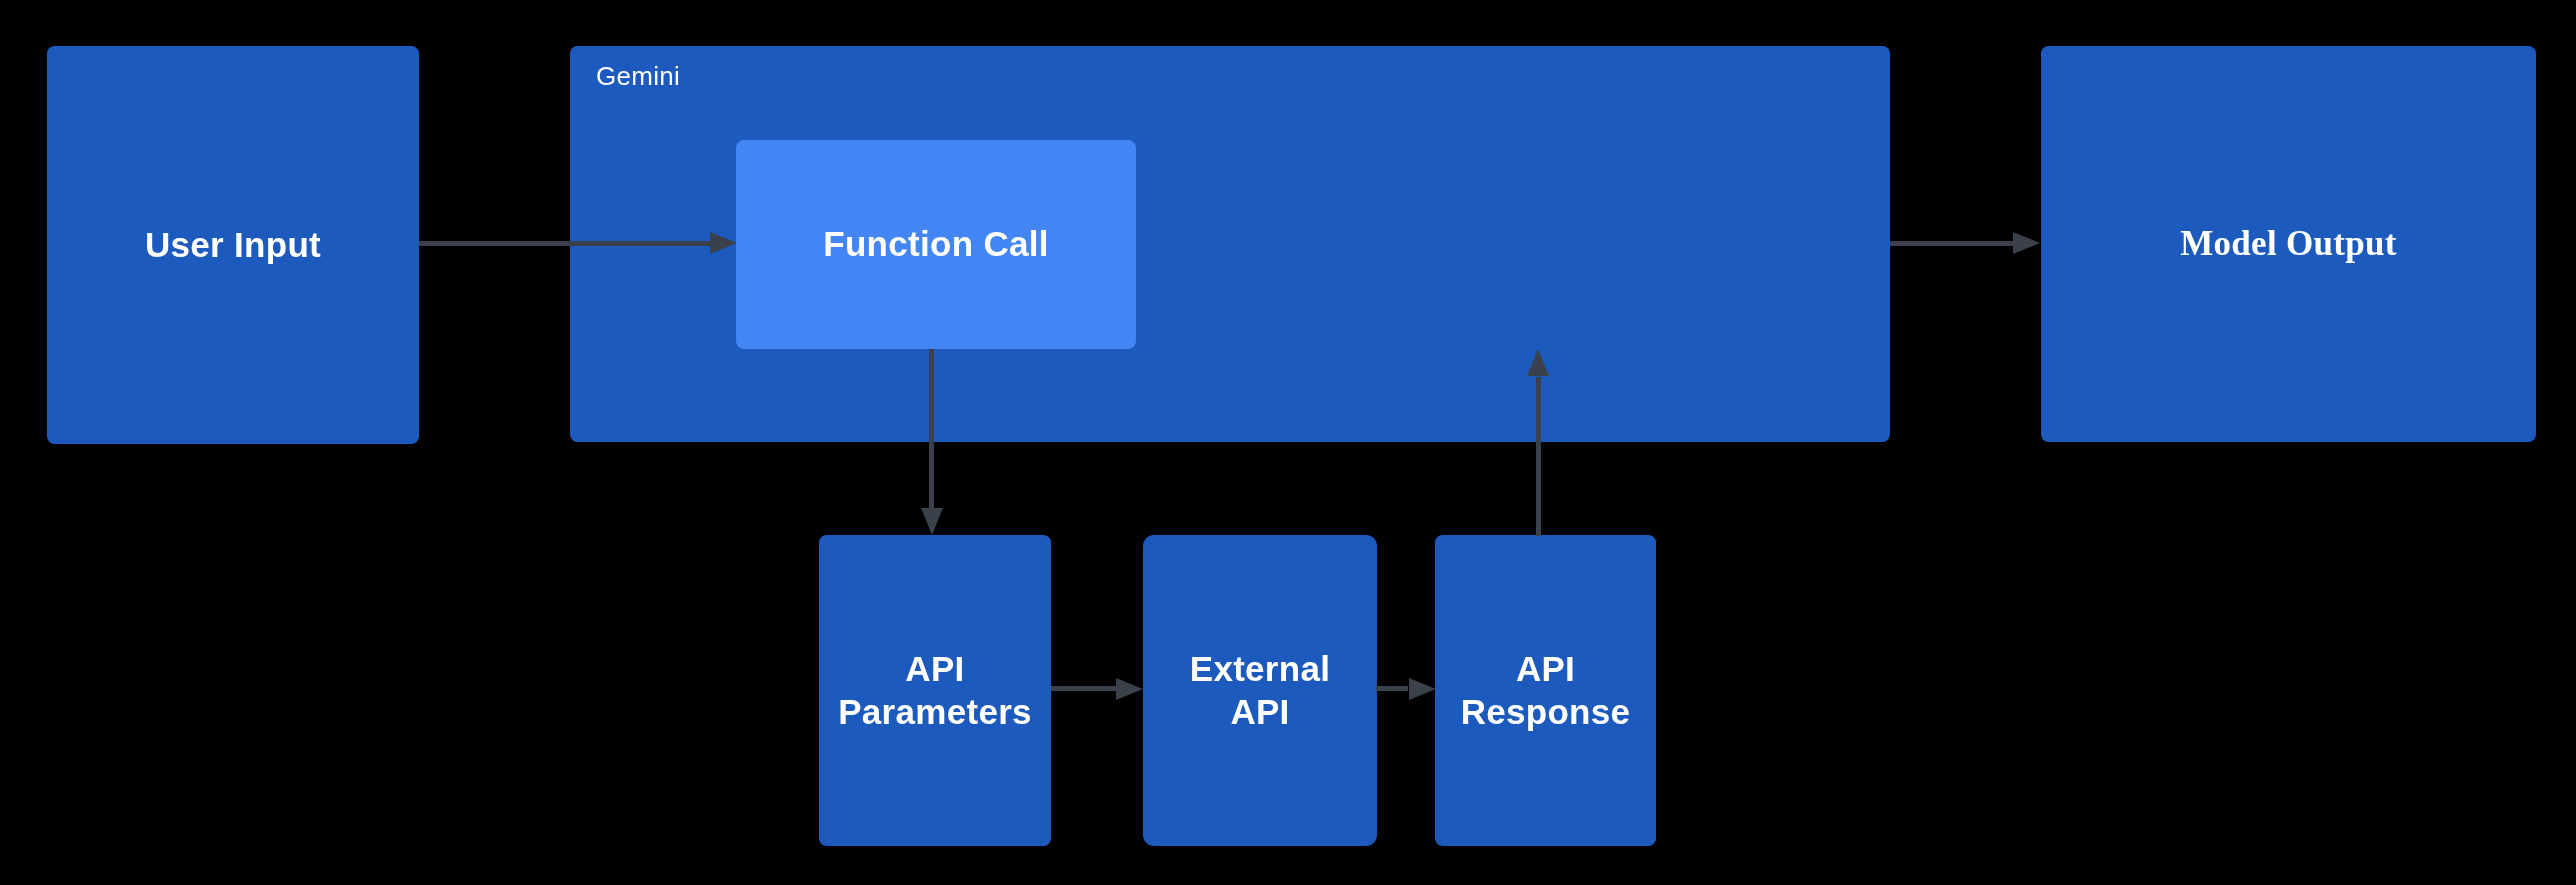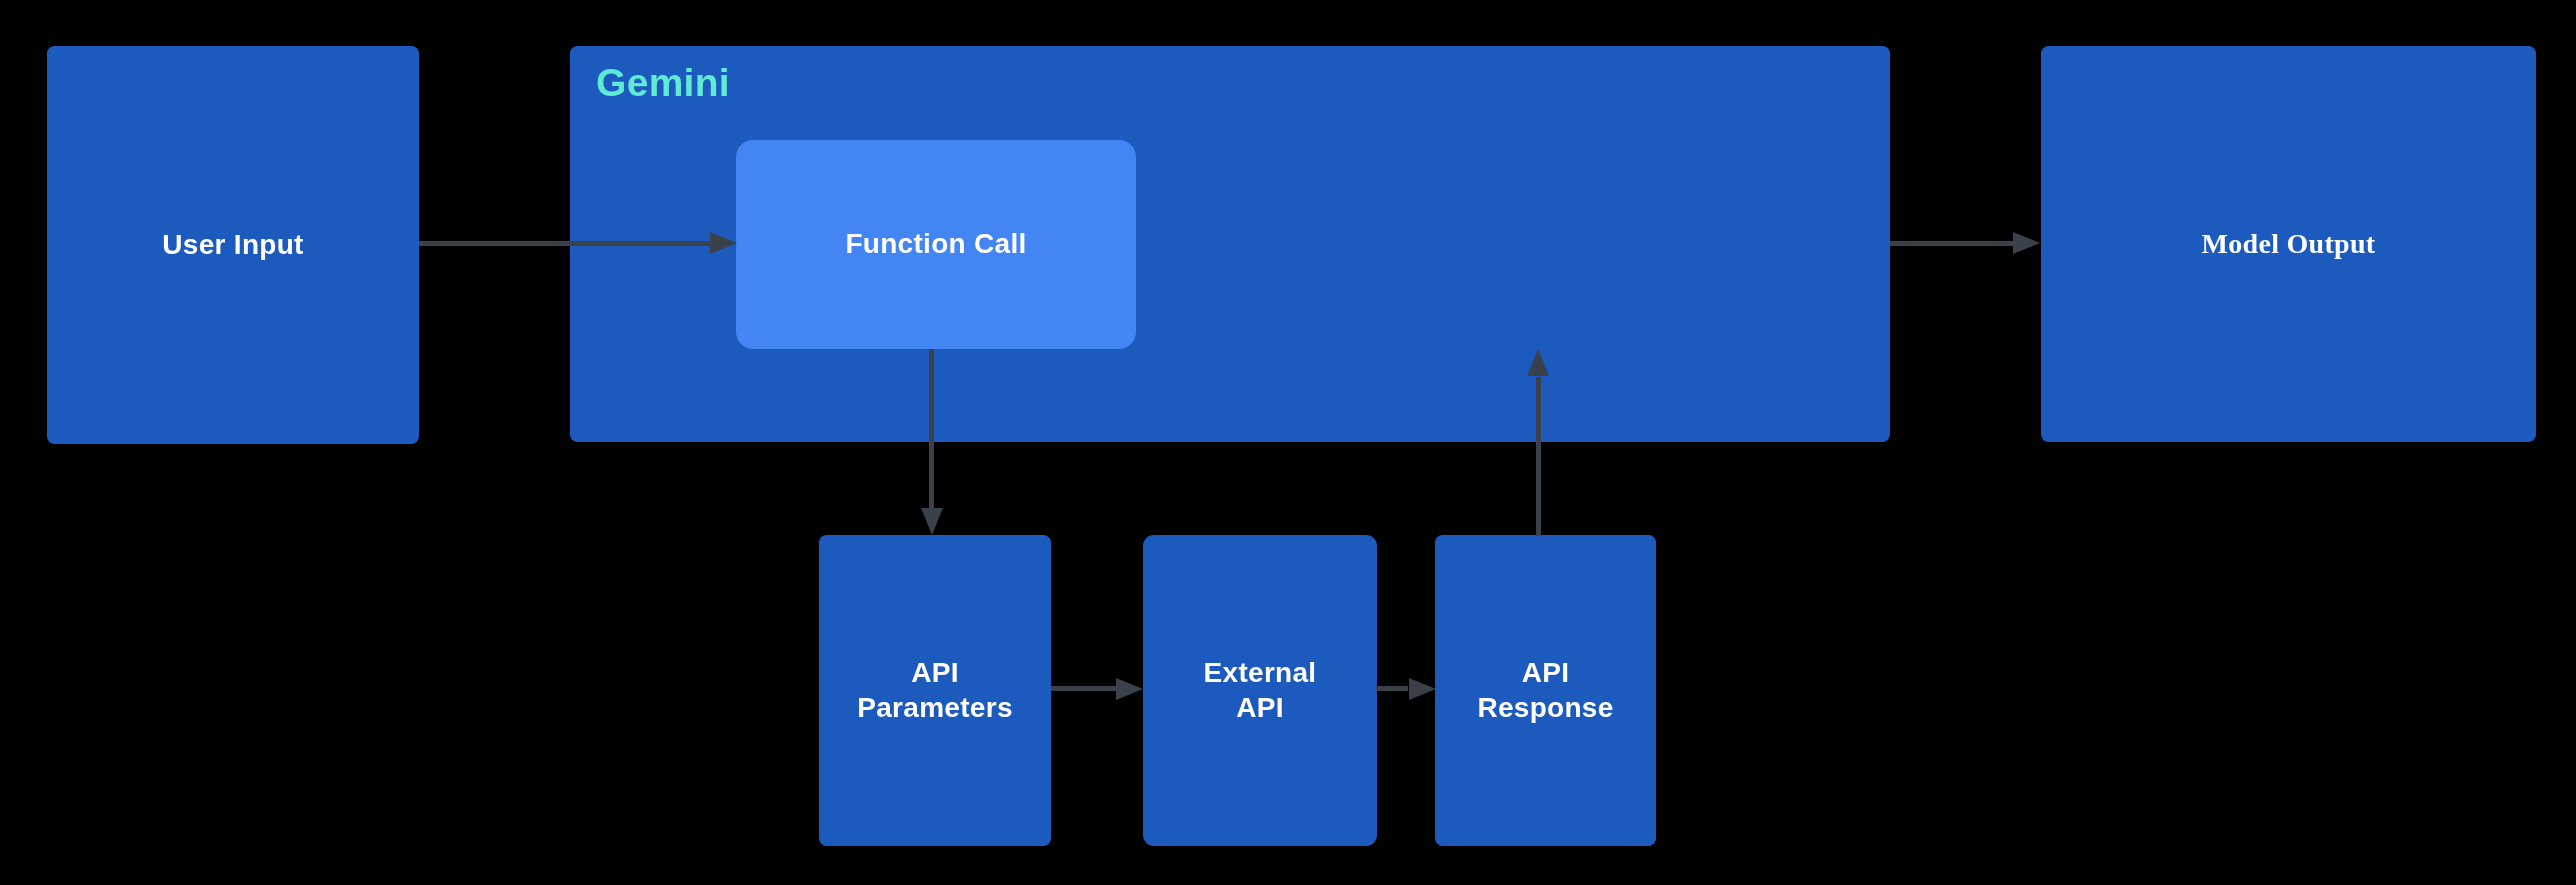--- a/index.html
+++ b/index.html
@@ -17,37 +17,37 @@
   }
   .node {
     position: absolute;
     display: flex;
     align-items: center;
     justify-content: center;
     border-radius: 7.5px;
     box-sizing: border-box;
   }
   .node.primary { background: #1c5abe; }
-  .node.inner   { background: #4385f3; border-radius: 17px; }
+  .node.inner   { background: #4385f3; border-radius: 8px; }
   .node-label {
-    font-size: 28px;
+    font-size: 35px;
     font-weight: bold;
     color: #ffffff;
     text-align: center;
     line-height: 1.22;
     white-space: pre-line;
     letter-spacing: 0.3px;
   }
   .container-label {
     position: absolute;
     left: 26px;
     top: 15px;
-    font-size: 39px;
-    font-weight: bold;
-    color: #5eead4;
+    font-size: 26px;
+    font-weight: normal;
+    color: #ffffff;
     letter-spacing: 0.3px;
   }
   .arrow-line {
     position: absolute;
     background: #3a414b;
   }
   .arrow-head {
     position: absolute;
     width: 0;
     height: 0;

